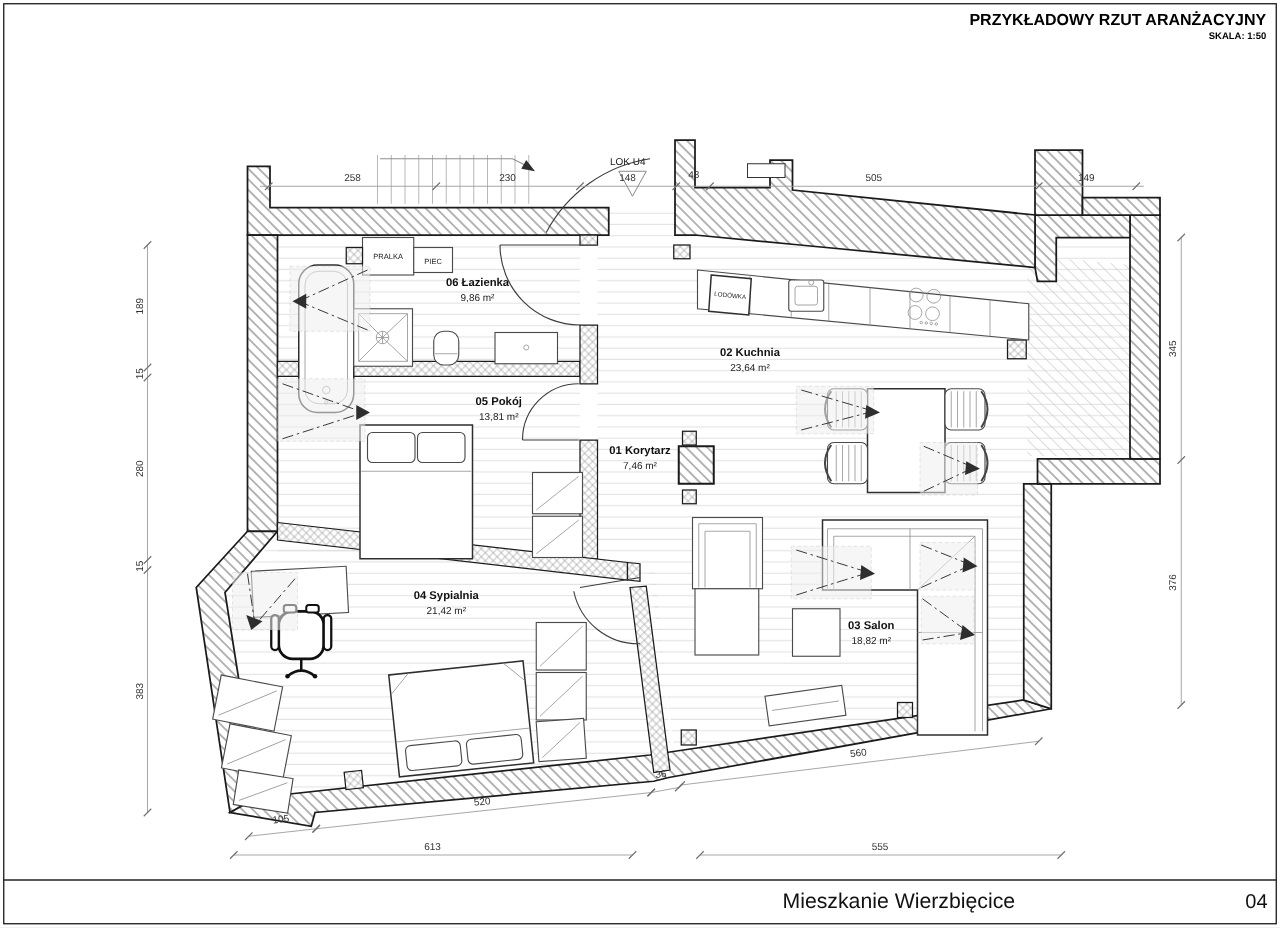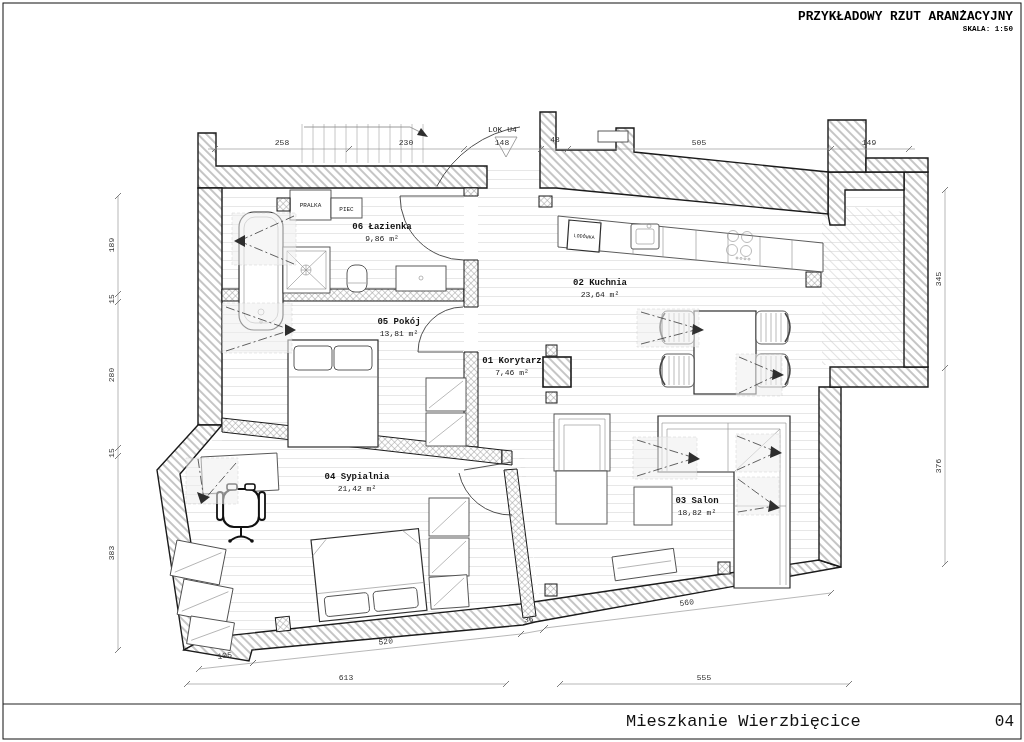--- a/index.html
+++ b/index.html
@@ -1,17 +1,17 @@
 <!DOCTYPE html>
 <html><head>
 <meta charset="utf-8">
 <style>
   html,body{margin:0;padding:0;background:#e8e8e8;}
   .page{position:relative;width:1024px;height:742px;background:#fff;margin:0 auto;
-        font-family:Liberation Mono, monospace;overflow:hidden;}
+        font-family:Liberation Sans, sans-serif;overflow:hidden;}
   svg{position:absolute;inset:0;}
   .wall{fill:url(#hatch);stroke:#1b1b1b;stroke-width:1.4;}
   .iwall{fill:url(#xhatch);stroke:#1b1b1b;stroke-width:1;}
   .floor{fill:url(#plank);stroke:none;}
   .furn{fill:#fff;stroke:#4a4a4a;stroke-width:.9;}
   .furnb{fill:#fff;stroke:#2e2e2e;stroke-width:1.2;}
   .thin{stroke:#8a8a8a;stroke-width:.6;fill:none;}
   .door{fill:none;stroke:#3c3c3c;stroke-width:.9;}
   .stair{stroke:#b8b8b8;stroke-width:.8;fill:none;}
   .stairw{stroke:#8f8f8f;stroke-width:.9;fill:none;}

